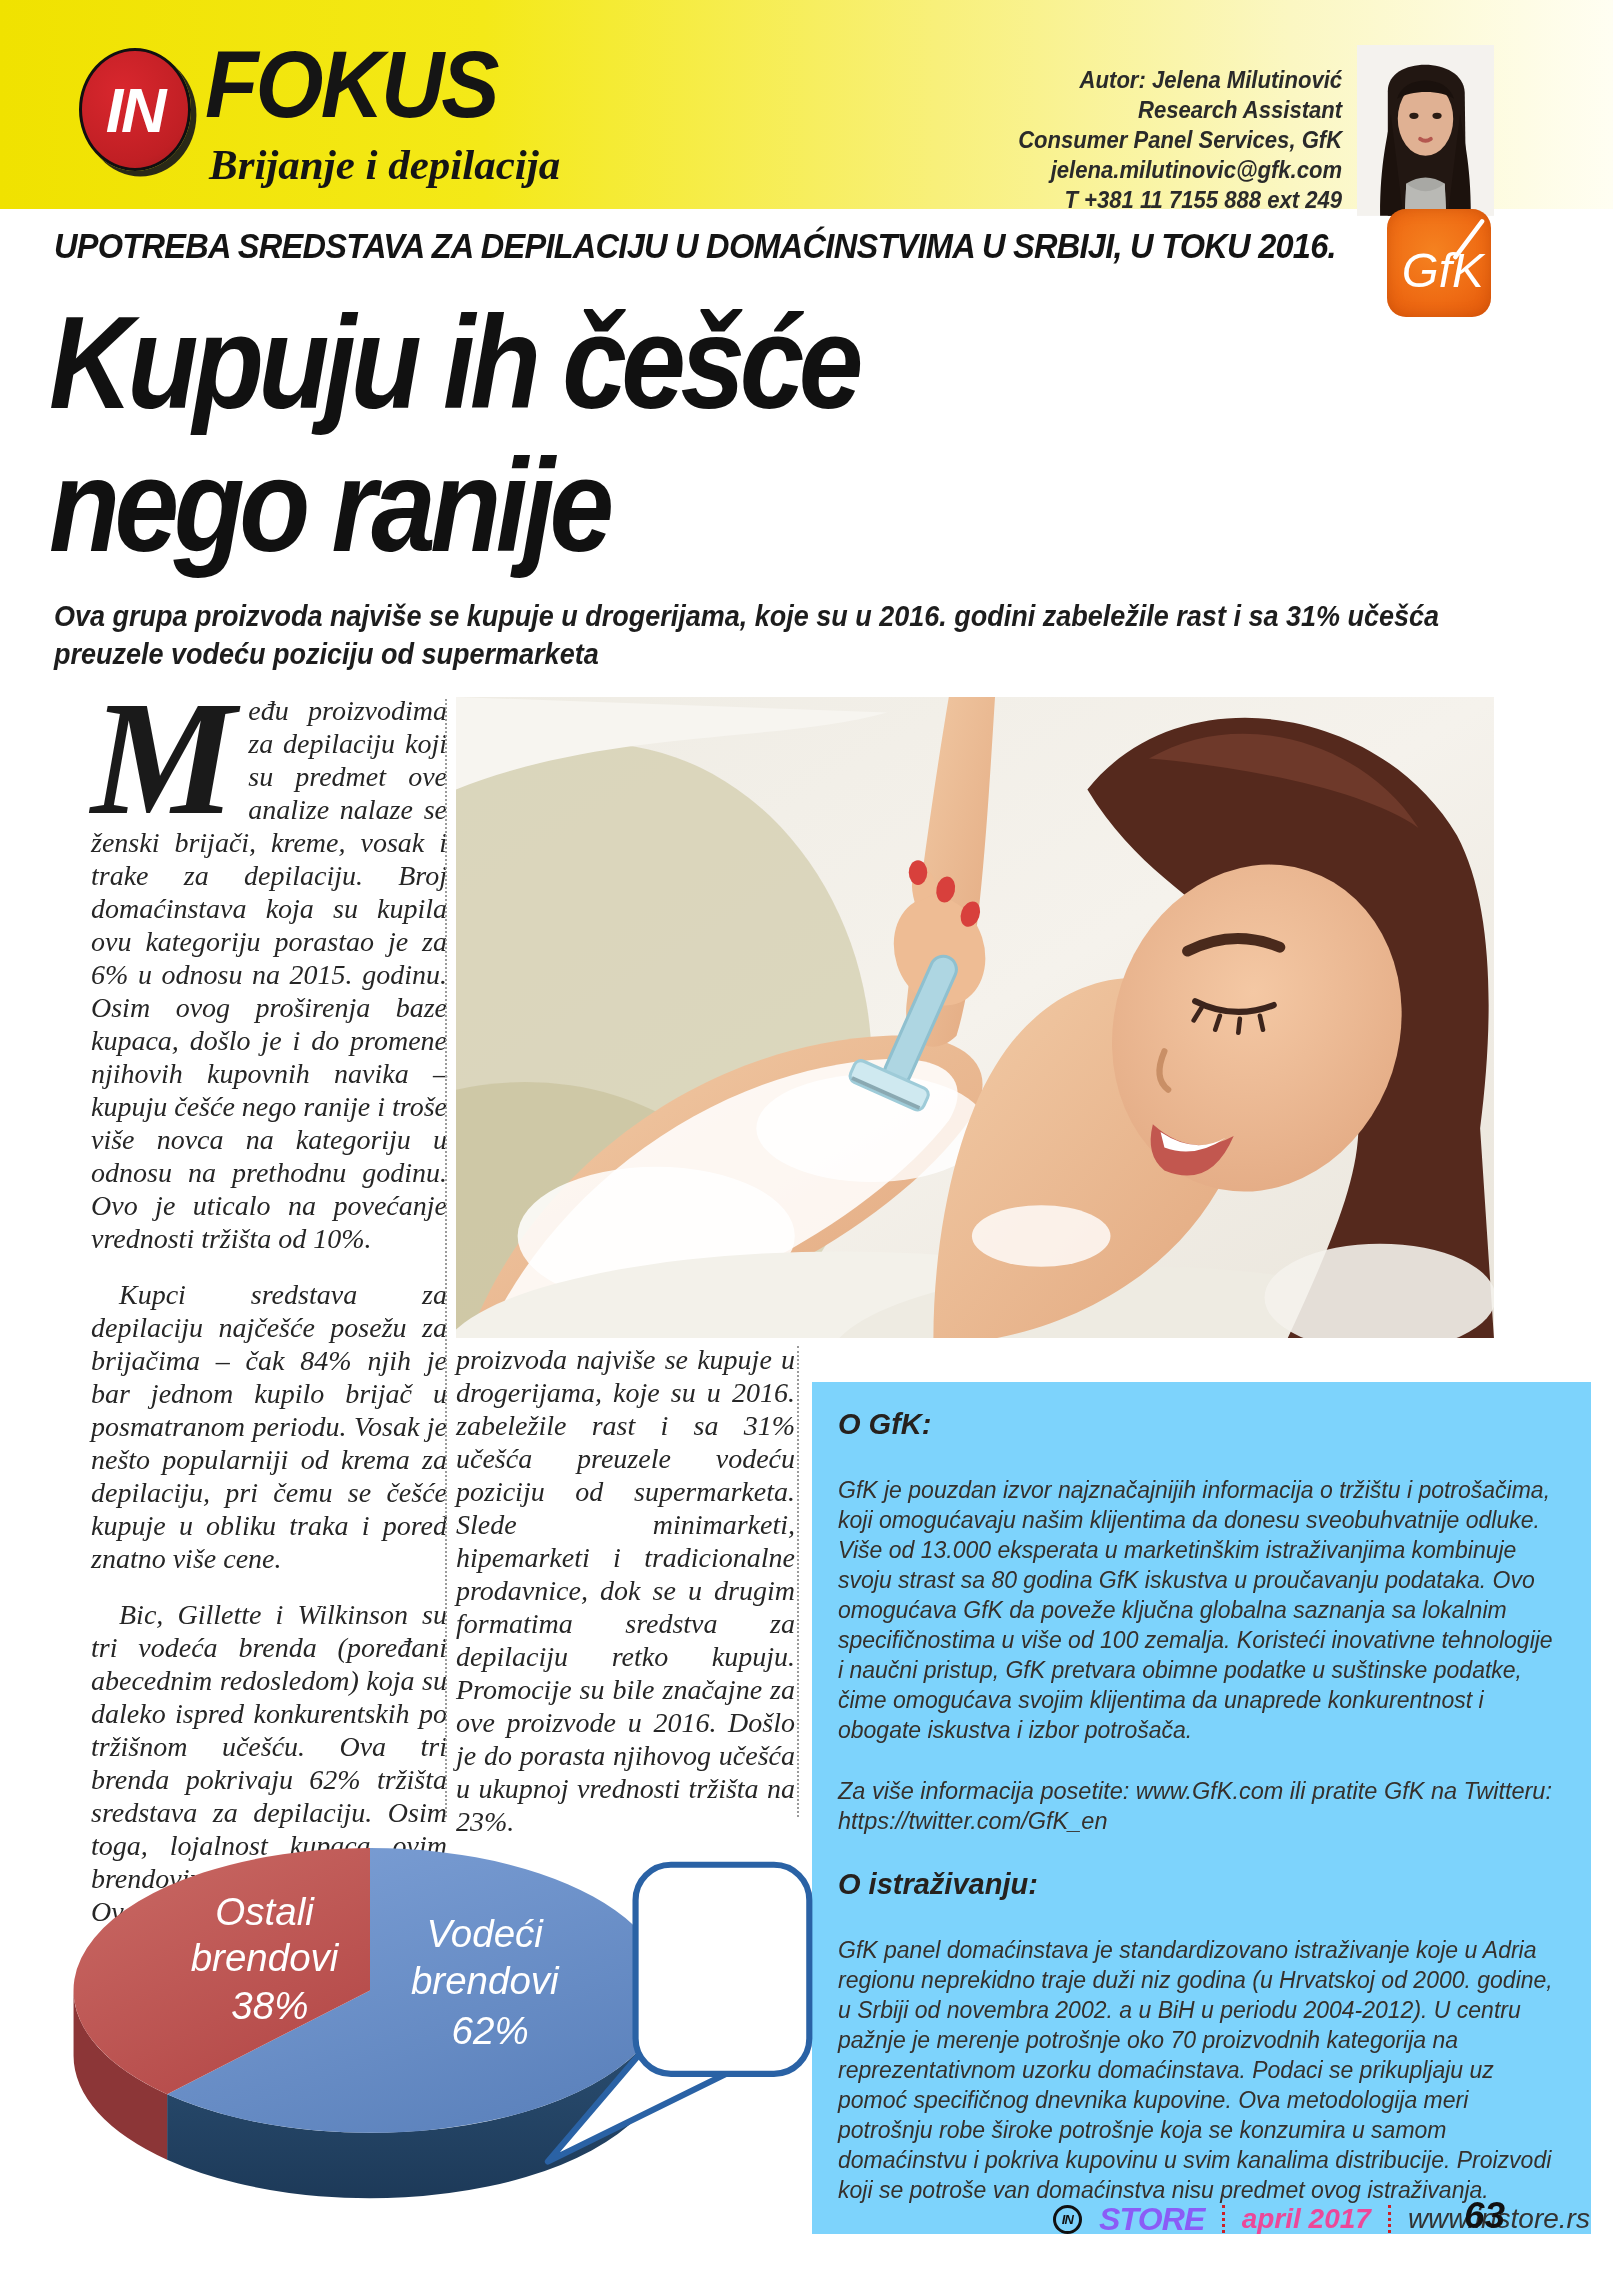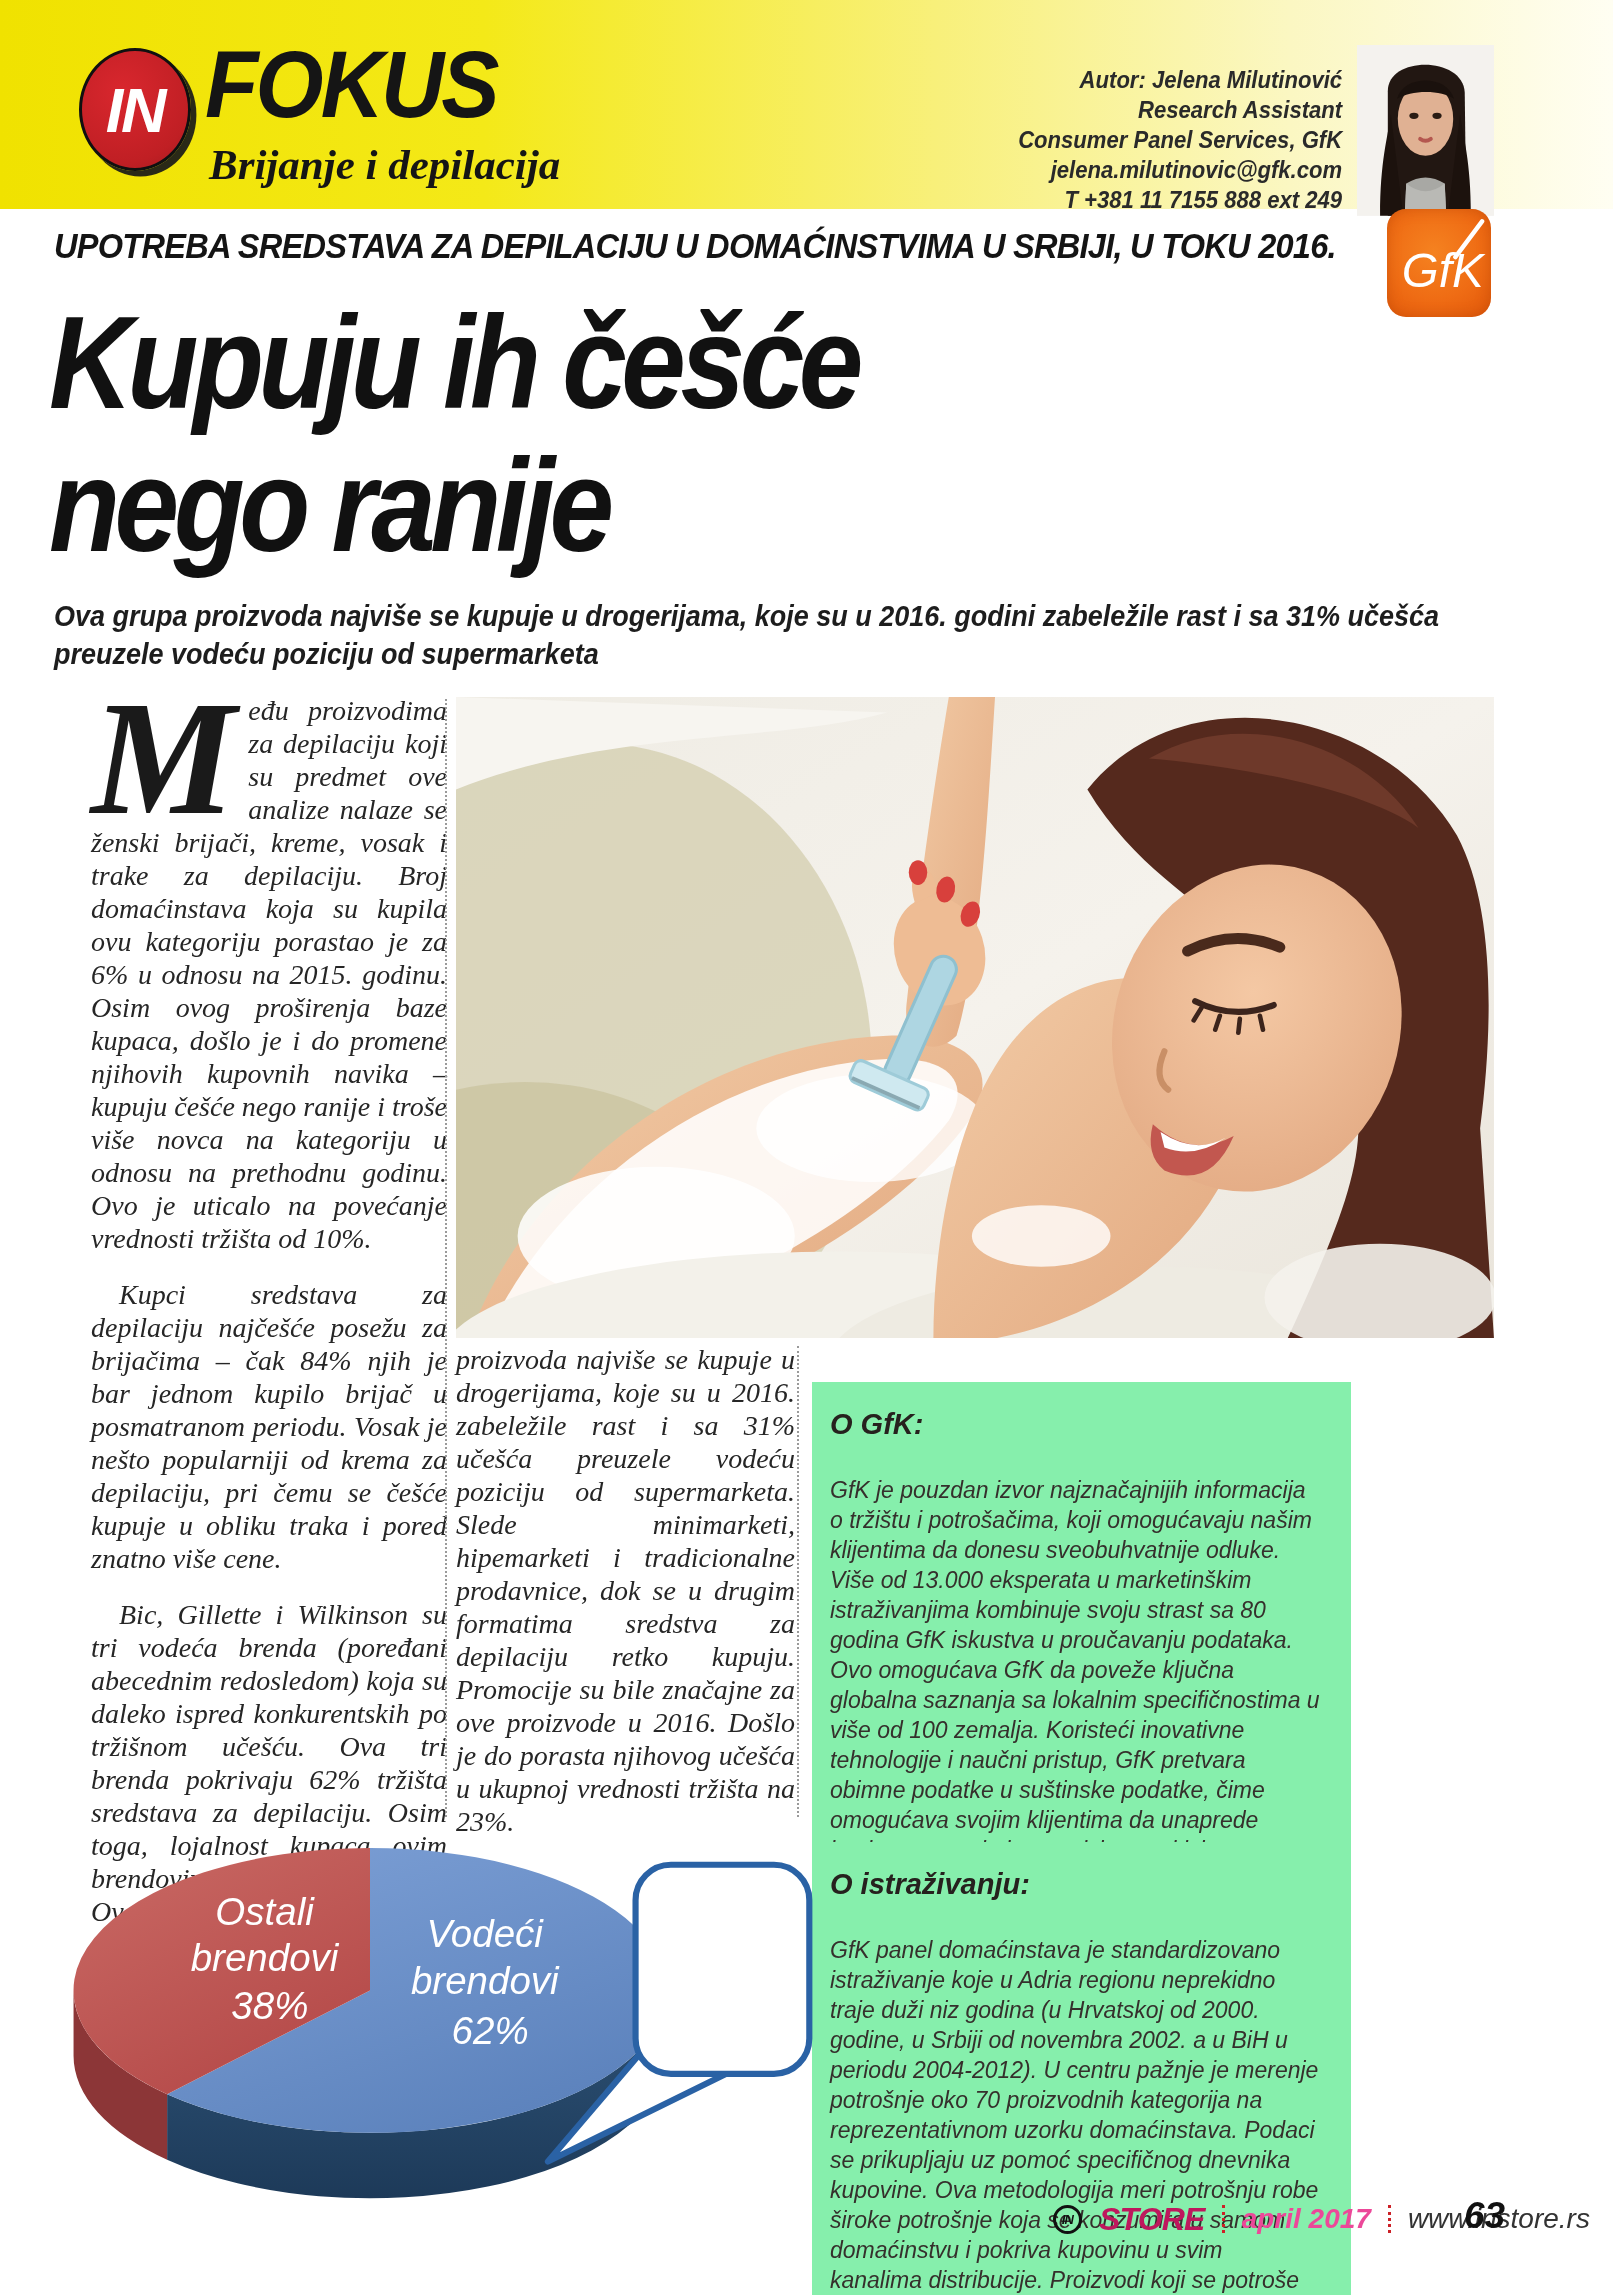--- a/index.html
+++ b/index.html
@@ -40,42 +40,42 @@
   .col1 p.indent{text-indent:28px;}
   .dropcap{float:left;font-family:"Liberation Serif",serif;font-weight:700;font-size:163px;line-height:129px;
         padding-right:12.3px;color:#1a1a1a;}
   .col2{position:absolute;left:456px;top:1343px;width:339px;}
   .vdot{position:absolute;width:0;border-left:2.3px dotted #9a9a9a;}
   .vdot.d1{left:445px;top:699px;height:1118px;}
   .vdot.d2{left:797px;top:1346px;height:471px;}
   
   .main-photo{position:absolute;left:456px;top:697px;width:1038px;height:641px;overflow:hidden;}
   
-  .pink-box{position:absolute;left:812px;width:539px;background:#86efac;padding:26px 31px 29px 18px;
+  .pink-box{position:absolute;left:812px;width:779px;background:#7dd3fc;padding:26px 31px 29px 26px;
         box-sizing:border-box;color:#35302c;}
   .pink-box .bx-head{font-size:29px;font-weight:800;margin-bottom:34px;color:#26211e;}
   .pink-box .bx-body{font-size:23px;line-height:30px;font-weight:500;}
   .pink-box .bx-foot{font-size:23.5px;line-height:30px;font-weight:500;margin-top:31px;}
   .box-gfk{top:1382px;min-height:427px;}
   .box-res{top:1842px;min-height:348px;}
   
   .pie-wrap{position:absolute;left:68px;top:1831px;width:604px;height:385px;}
   .pie-wrap svg{width:100%;height:100%;}
   .pie-label{font-family:"Liberation Sans",sans-serif;font-weight:400;fill:#ffffff;font-size:50px;}
   .callout{position:absolute;left:531px;top:1854px;width:286px;height:326px;}
   .callout svg{width:100%;height:100%;}
   .callout-list{position:absolute;left:656px;top:1895px;width:154px;
         font-family:"Liberation Serif","DejaVu Serif",serif;font-size:30px;line-height:48px;color:#171717;}
   .callout-list .b{display:inline-block;width:29px;}
   
   .footer-row{position:absolute;left:1053px;top:2202px;display:flex;align-items:center;gap:17px;height:34px;}
   .f-logo{width:29px;height:29px;border-radius:50%;border:3.1px solid #111;display:flex;align-items:center;
         justify-content:center;box-sizing:border-box;}
   .f-logo span{font-size:13px;font-weight:900;color:#111;letter-spacing:-0.8px;}
-  .f-brand{font-size:32px;font-weight:900;letter-spacing:-0.8px;color:#be185d;text-align:center;}
+  .f-brand{font-size:32px;font-weight:900;letter-spacing:-0.8px;color:#8b5cf6;text-align:center;}
   .f-sep{height:28px;border-left:3.1px dotted #cc2027;}
   .f-issue{font-size:28px;font-weight:700;color:#ec4899;}
   .f-site{font-size:28px;font-weight:400;color:#333;}
   .page-num{position:absolute;left:1464px;top:2195px;font-size:37px;font-weight:800;color:#111;}
 </style>
 </head>
 <body>
 
 <div class="page">
 

